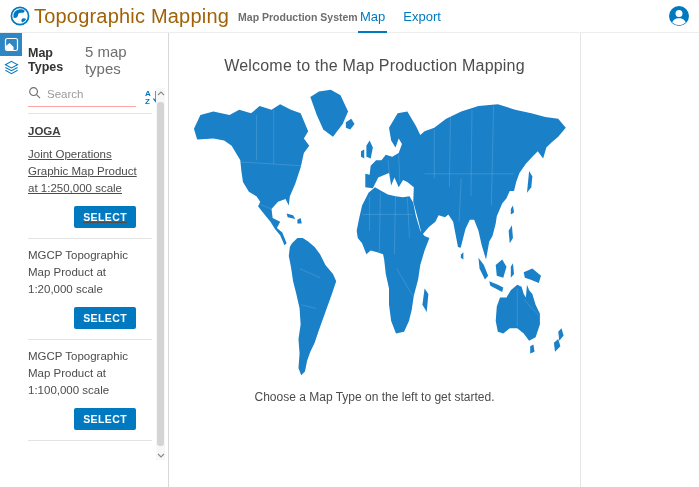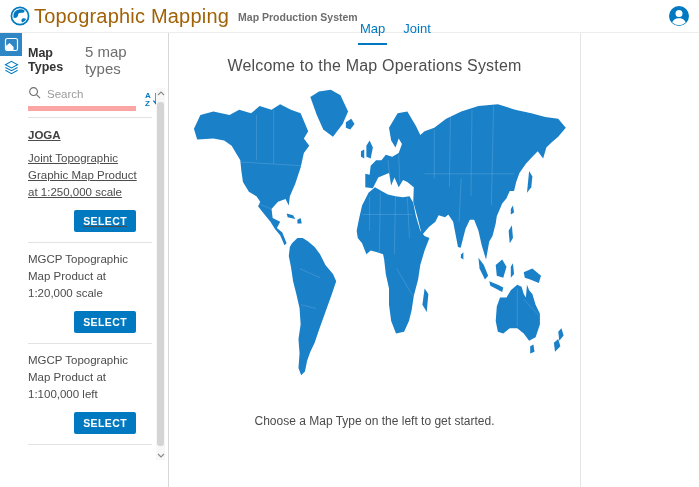--- a/index.html
+++ b/index.html
@@ -11,21 +11,21 @@
   html,body{width:699px;height:487px;overflow:hidden;background:#fff;
     font-family:"Liberation Sans",sans-serif;color:#4c4c4c;}
   .app{width:699px;height:487px;display:flex;flex-direction:column;}
 
   
   header{height:33px;flex:0 0 33px;display:flex;align-items:center;
     position:relative;border-bottom:1px solid #ededed;background:#fff;}
   .logo{margin-left:10px;display:flex;align-items:center;}
   .app-title{font-size:20px;color:#a16207;margin-left:4px;letter-spacing:.2px;}
   .app-subtitle{font-size:10.5px;color:#6e6e6e;margin-left:9px;margin-top:2px;font-weight:bold;}
-  .tabs{position:absolute;left:358px;top:12px;height:33px;display:flex;align-items:flex-end;}
+  .tabs{position:absolute;left:358px;top:0;height:33px;display:flex;align-items:flex-end;}
   .tab{font-size:13px;color:var(--accent);text-decoration:none;cursor:pointer;
     padding:0 2px 7px 2px;margin-right:14px;border-bottom:2px solid transparent;}
   .tab.active{border-bottom-color:var(--accent);}
   .avatar{position:absolute;right:9px;top:5px;cursor:pointer;display:flex;}
 
   
   .body{flex:1;display:flex;min-height:0;}
 
   
   .action-bar{width:22px;flex:0 0 22px;display:flex;flex-direction:column;}
@@ -33,21 +33,21 @@
   .action.selected{background:var(--action-sel);}
 
   
   .sidebar{width:147px;flex:0 0 147px;border-right:1px solid #d8d8d8;
     position:relative;padding:0 0 0 6px;}
   .panel-head{display:flex;align-items:baseline;justify-content:space-between;
     padding:10px 10px 0 0;}
   .panel-title{font-size:12.5px;font-weight:bold;color:#333;}
   .panel-count{font-size:15px;color:#6e6e6e;}
   .search-row{display:flex;align-items:center;margin-top:8px;padding-right:8px;}
-  .search-box{flex:1;display:flex;align-items:center;border-bottom:5px solid #fca5a5;
+  .search-box{flex:1;display:flex;align-items:center;border-bottom:1px solid #fca5a5;
     padding-bottom:3px;}
   .search-box input{border:none;outline:none;width:70px;font-size:11.5px;color:#4c4c4c;
     font-family:"Liberation Sans",sans-serif;margin-left:6px;}
   .search-box input::placeholder{color:#9b9b9b;}
   .sort-icon{margin-left:8px;display:flex;align-items:center;cursor:pointer;}
 
   .list{margin-top:6px;height:374px;overflow:hidden;padding-right:16px;}
   .map-type-item{border-bottom:1px solid #e3e3e3;padding:8px 0 10px 0;}
   .map-type-item:first-child{border-top:1px solid #e3e3e3;text-decoration:underline;}
   .item-name{font-size:11.5px;font-weight:bold;color:#404040;margin:3px 0 9px 0;}
@@ -62,42 +62,42 @@
   .sb-arrow{flex:0 0 10px;display:flex;align-items:center;justify-content:center;cursor:pointer;}
   .sb-thumb{width:7px;flex:1;margin:4px 0;background:#d4d4d4;border-radius:3px;cursor:pointer;}
 
   
   .main{width:412px;flex:0 0 412px;border-right:1px solid #e4e4e4;text-align:center;
     overflow:hidden;}
   .welcome{font-size:16px;font-weight:normal;color:#4d4d4d;margin-top:24px;letter-spacing:.2px;}
   .map-wrap{margin-top:13px;}
   .world-map polygon,.world-map path{fill:var(--map-fill);}
   .world-map .borders line{stroke:#fff;stroke-width:.6;opacity:.33;}
-  .instruction{font-size:12px;color:#4c4c4c;margin-top:24px;}
+  .instruction{font-size:12px;color:#4c4c4c;}
   .right-gap{flex:1;background:#fff;}
 </style>
 </head>
 <body>
 
 <div class="app">
 
   <header>
     <span class="logo">
       <svg width="20" height="20" viewBox="0 0 20 20">
         <circle cx="10" cy="10" r="8.6" fill="none" stroke="#0079c1" stroke-width="1.7"></circle>
         <path d="M10 3.2 a6.8 6.8 0 0 0 -6.6 8.4 c2.2 1 4.4-.4 4.6-2.4 c.2-1.8 1.6-2.6 3.4-2.4 c2 .2 3.4-1 3.2-2.4 A6.8 6.8 0 0 0 10 3.2 Z" fill="#0079c1"></path>
         <path d="M13.6 12.2 c-1.8 0-2.6 1.4-2 3.4 l.6 1 a6.9 6.9 0 0 0 4-3.6 c-.6-.6-1.6-.8-2.6-.8 Z" fill="#0079c1"></path>
       </svg>
     </span>
     <span class="app-title">Topographic Mapping</span>
     <span class="app-subtitle">Map Production System</span>
 
     <nav class="tabs">
       <a class="tab active">Map</a>
-      <a class="tab">Joint</a>
+      <a class="tab">Export</a>
     </nav>
 
     <span class="avatar">
       <svg width="22" height="22" viewBox="0 0 22 22">
         <circle cx="11" cy="11" r="10" fill="#0079c1"></circle>
         <circle cx="11" cy="8.4" r="3.5" fill="#fff"></circle>
         <path d="M11 13.2 c-3.7 0-6.2 2.1-6.7 4.4 a10 10 0 0 0 13.4 0 c-.5-2.3-3-4.4-6.7-4.4 Z" fill="#fff"></path>
       </svg>
     </span>
   </header>
@@ -142,31 +142,31 @@
             <text x="1" y="16" font-size="8" font-weight="bold" fill="#0079c1" font-family="Liberation Sans,sans-serif">Z</text>
             <line x1="12" y1="3" x2="12" y2="13" stroke="#0079c1" stroke-width="1.4"></line>
             <path d="M9.4 10.6 L12 13.6 L14.6 10.6" fill="none" stroke="#0079c1" stroke-width="1.4"></path>
           </svg>
         </span>
       </div>
 
       <div class="list">
   <div class="map-type-item">
     <div class="item-name">JOGA</div>
-    <div class="item-desc">Joint Topographic Graphic Map Product at 1:250,000 scale</div>
+    <div class="item-desc">Joint Operations Graphic Map Product at 1:250,000 scale</div>
     <button class="select-btn">SELECT</button>
   </div>
 
   <div class="map-type-item">
     <div class="item-desc">MGCP Topographic Map Product at 1:20,000 scale</div>
     <button class="select-btn">SELECT</button>
   </div>
 
   <div class="map-type-item">
-    <div class="item-desc">MGCP Topographic Map Product at 1:100,000 left</div>
+    <div class="item-desc">MGCP Topographic Map Product at 1:100,000 scale</div>
     <button class="select-btn">SELECT</button>
   </div>
 
 </div>
 
       <div class="scrollbar">
         <span class="sb-arrow">
           <svg width="8" height="5" viewBox="0 0 8 5">
               <path d="M1 4 L4 1 L7 4" fill="none" stroke="#8a8a8a" stroke-width="1.1"></path>
             </svg>
@@ -174,21 +174,21 @@
         <div class="sb-thumb"></div>
         <span class="sb-arrow">
           <svg width="8" height="5" viewBox="0 0 8 5">
               <path d="M1 1 L4 4 L7 1" fill="none" stroke="#8a8a8a" stroke-width="1.1"></path>
             </svg>
         </span>
       </div>
     </aside>
 
     <main class="main">
-      <h1 class="welcome">Welcome to the Map Operations System</h1>
+      <h1 class="welcome">Welcome to the Map Production Mapping</h1>
 
       <div class="map-wrap">
         <svg class="world-map" width="388" height="298" viewBox="0 0 720 330" preserveAspectRatio="none">
 
           <polygon points="24,45 36,30 60,26 90,30 108,24 130,28 146,20 168,24 184,18 204,24 222,28 236,48 228,56 238,64 228,72 222,88 212,106 202,120 200,130 194,123 180,126 168,134 170,144 184,148 178,155 188,160 196,172 192,174 184,163 174,156 166,148 152,138 143,131 147,126 140,120 126,115 115,104 112,92 110,80 102,72 94,64 80,58 60,56 30,57"></polygon>
 
           <polygon points="240,10 256,4 278,2 296,8 310,26 300,40 282,54 264,46 252,30"></polygon>
 
           <polygon points="206,172 216,166 226,166 236,170 248,176 258,184 268,196 282,206 288,214 280,228 268,248 256,268 248,282 240,292 234,302 230,314 223,318 218,310 220,294 218,278 222,262 220,244 214,228 208,214 204,198 200,186 202,176"></polygon>
 

